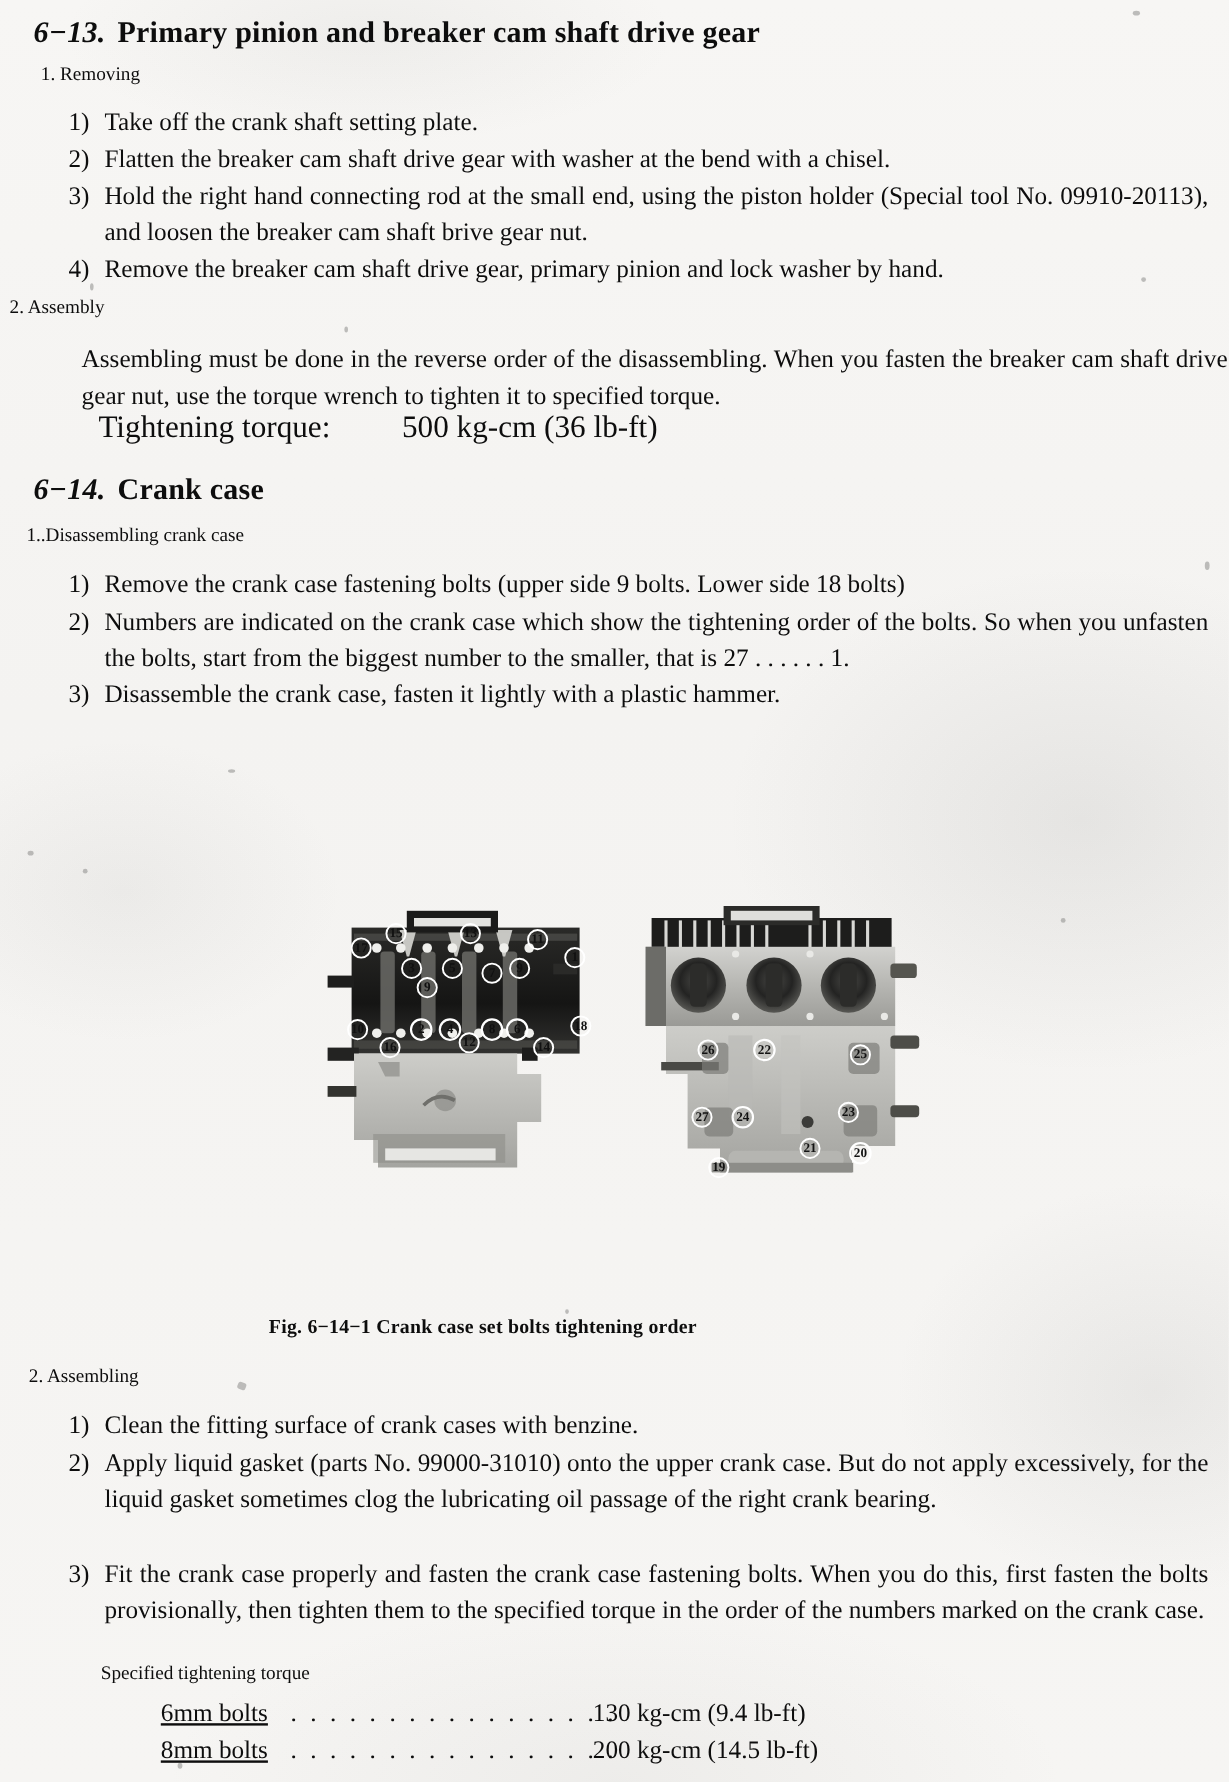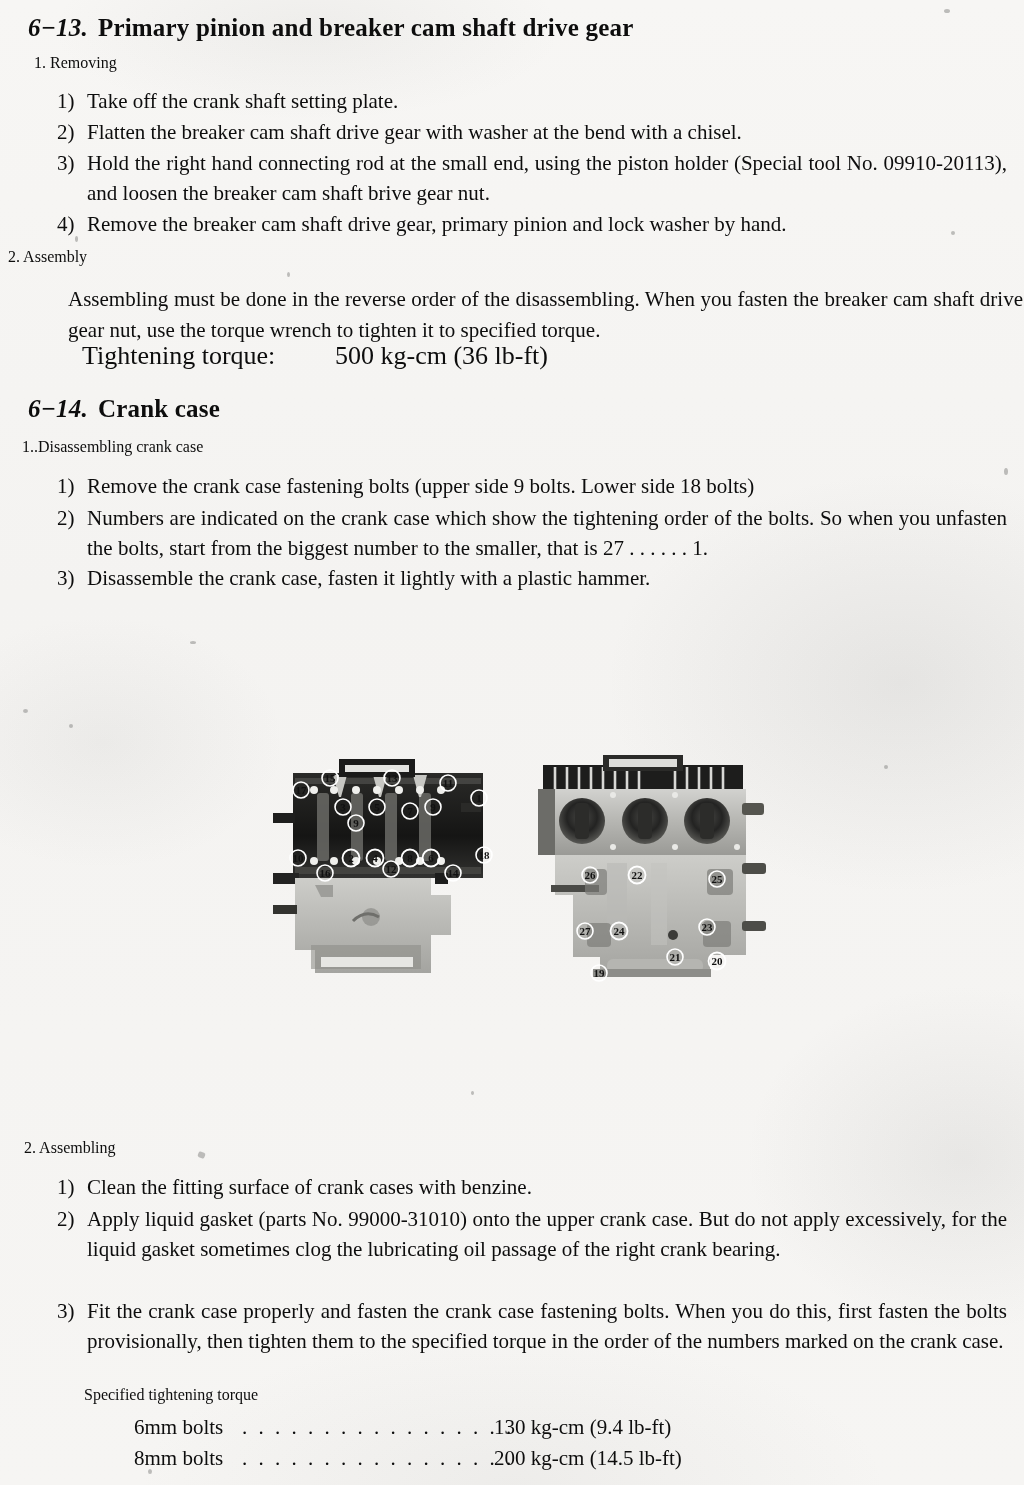--- a/index.html
+++ b/index.html
@@ -89,21 +89,21 @@
     white-space: nowrap;
   }
   .torque-line .label { display: inline-block; }
   .torque-line .value { display: inline-block; }
 
   .spec-row {
     position: absolute;
     font-size: 21px;
     white-space: nowrap;
   }
-  .spec-row .lead { display: inline-block; }
+  .spec-row .lead { display: inline-block; text-decoration: underline; }
   .spec-row .dots { display: inline-block; letter-spacing: 3px; }
   .spec-row .val { display: inline-block; }
 
   .caption {
     position: absolute;
     font-size: 16.5px;
     font-weight: bold;
     letter-spacing: 0.2px;
     white-space: nowrap;
   }
@@ -453,20 +453,21 @@
             </g>
           <g>
               <circle cx="344" cy="228" r="8" fill="none" stroke="#fff" stroke-width="1.6"></circle>
               <text class="badge-txt" x="344" y="228">19</text>
             </g>
         </g>
       </g>
     </svg>
   </div>
 
+  <div class="caption" style="left:224px; top:1096px;">Fig. 6−14−1  Crank case set bolts tightening order</div>
 
   <div class="lvl1" style="left:24px; top:1139px;">2. Assembling</div>
   <div class="speck" style="left:198px; top:1152px; width:7px; height:6px; border-radius:2px; transform:rotate(22deg);"></div>
 
   <div class="lvl2 nowrap" style="left:57px; top:1172px; width:940px;">
     <span class="marker">1)</span>
     <span class="body">Clean the fitting surface of crank cases with benzine.</span>
   </div>
 
   <div class="lvl2" style="left:57px; top:1204px; width:950px;">

